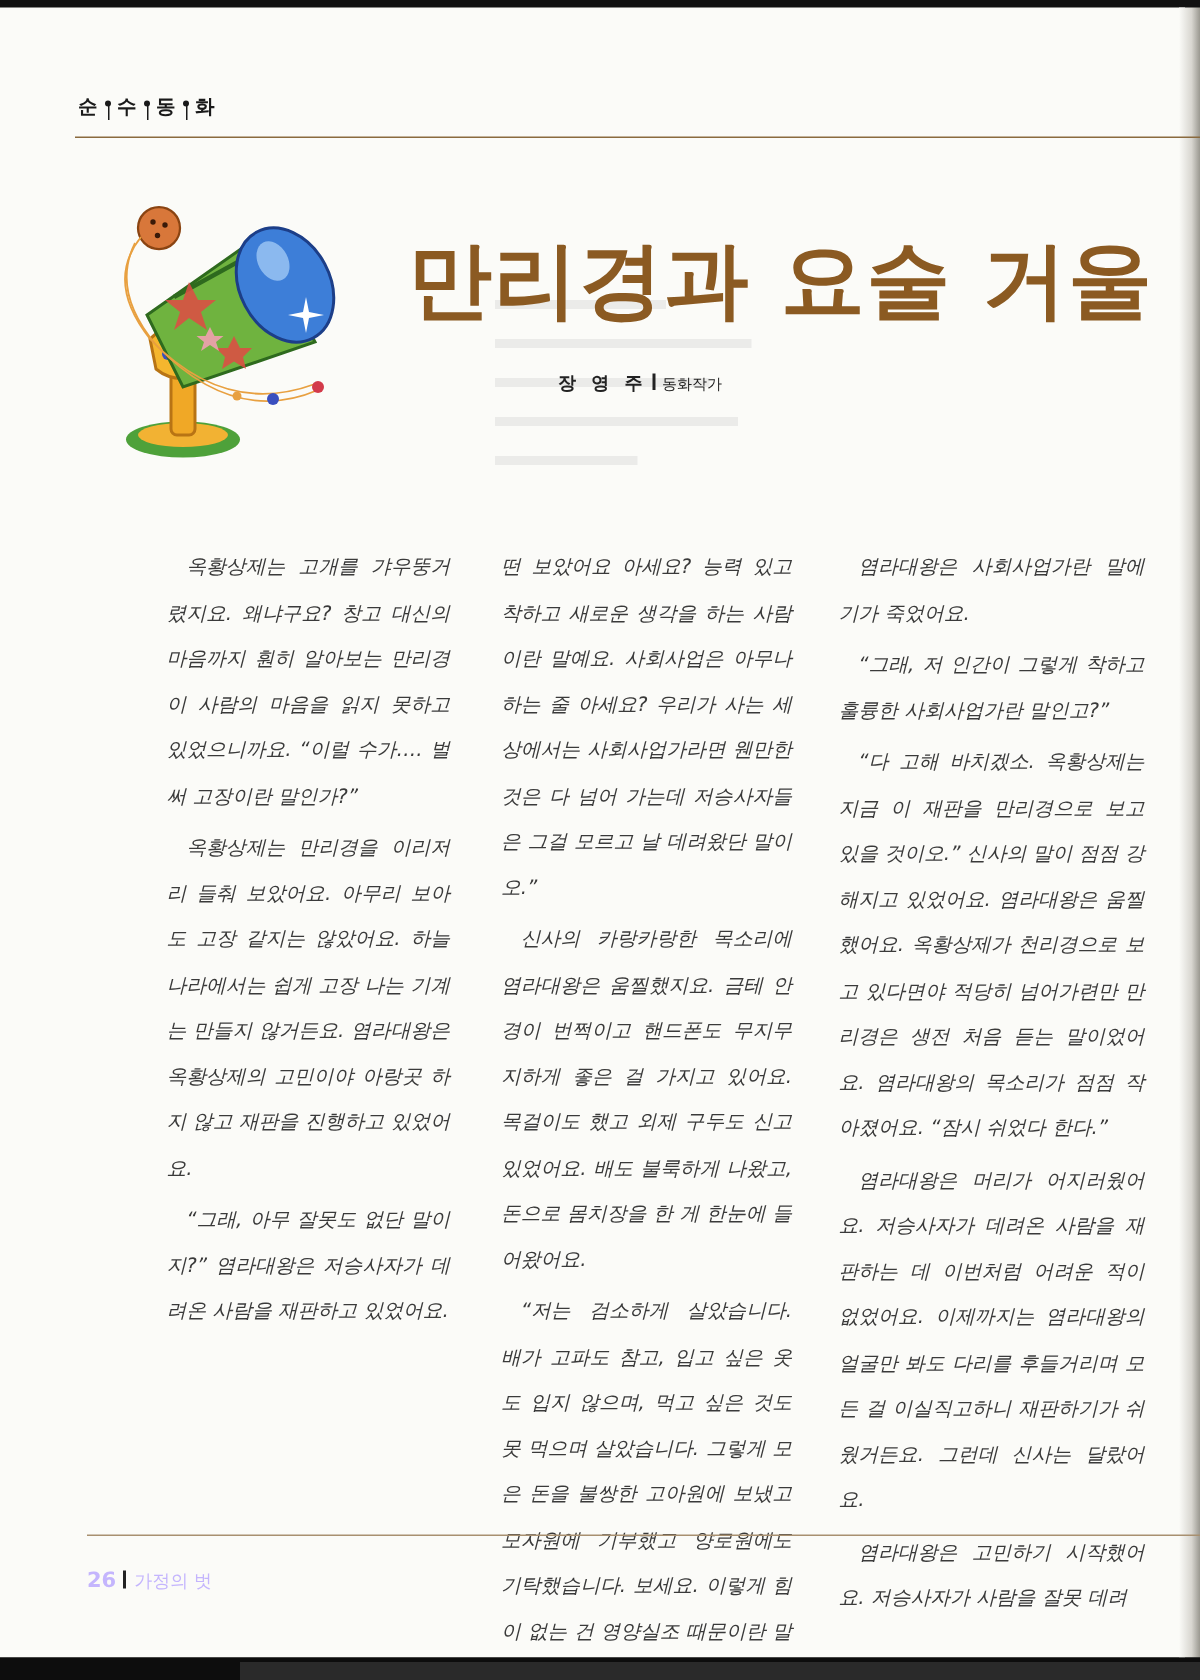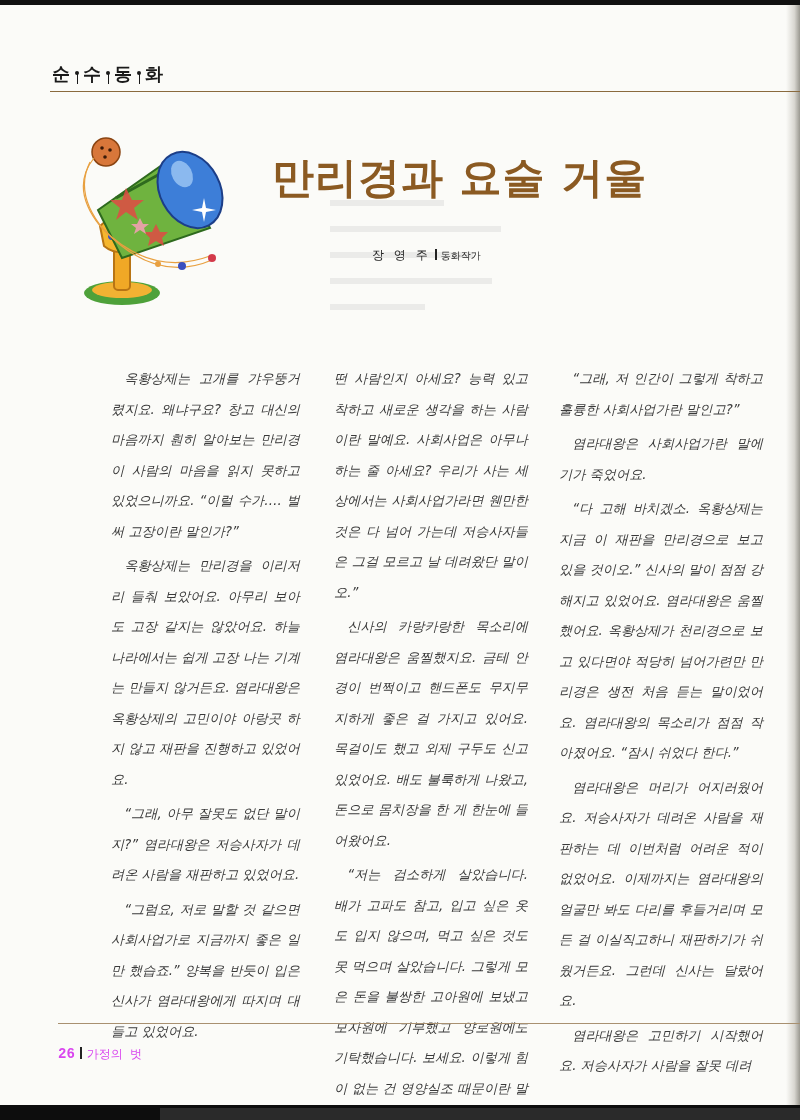--- a/index.html
+++ b/index.html
@@ -2,46 +2,46 @@
 <html><head>
 <meta charset="utf-8">
 <style>
   html, body { margin: 0; padding: 0; }
   body { width: 800px; height: 1120px; background: #111; position: relative; overflow: hidden; font-family: "DejaVu Sans", sans-serif; }
   .page { position: absolute; left: 0; top: 5px; width: 790px; height: 1100px; background: #fbfbf8; }
   .page-edge { position: absolute; right: 0; top: 5px; width: 14px; height: 1100px; background: linear-gradient(to right, #fbfbf8, #d8d6d0 60%, #9a9890); }
   .bottom-bar { position: absolute; left: 0; bottom: 0; width: 800px; height: 15px; background: #0d0d0d; }
   .bottom-bar .strip { position: absolute; left: 160px; top: 3px; width: 640px; height: 12px; background: #2a2a2a; }
 
-  .section-label { position: absolute; left: 52px; top: 62px; font-size: 18px; font-weight: bold; color: #1a1a1a; letter-spacing: 1px; }
+  .section-label { position: absolute; left: 52px; top: 62px; font-size: 13px; font-weight: bold; color: #1a1a1a; letter-spacing: 1px; }
   .section-label .dot { display: inline-block; position: relative; width: 12px; height: 14px; vertical-align: middle; }
   .section-label .dot::before { content: ""; position: absolute; left: 4px; top: 3px; width: 4px; height: 4px; border-radius: 50%; background: #1a1a1a; }
   .section-label .dot::after { content: ""; position: absolute; left: 5.5px; top: 5px; width: 1px; height: 11px; background: #1a1a1a; }
   .header-rule { position: absolute; left: 50px; top: 91px; width: 750px; height: 1px; background: #8a6a3e; }
 
   .illustration { position: absolute; left: 60px; top: 128px; width: 170px; height: 185px; }
 
-  .title { position: absolute; left: 272px; top: 150px; font-family: "DejaVu Serif", serif; font-size: 42px; font-weight: bold; color: #8b5a22; letter-spacing: 1px; }
+  .title { position: absolute; left: 272px; top: 150px; font-family: "DejaVu Serif", serif; font-size: 56px; font-weight: bold; color: #8b5a22; letter-spacing: 1px; }
   .byline { position: absolute; left: 372px; top: 247px; font-size: 12px; color: #222; }
-  .byline .author { font-weight: normal; letter-spacing: 3px; }
+  .byline .author { font-weight: bold; letter-spacing: 3px; }
   .byline .sep { display: inline-block; width: 2px; height: 11px; background: #222; margin: 0 4px; vertical-align: -1px; }
   .byline .role { font-size: 10px; }
 
   .ghost { position: absolute; left: 330px; top: 200px; width: 190px; height: 140px; opacity: 0.08; }
   .ghost div { height: 6px; background: #444; margin-bottom: 20px; }
 
   .column { position: absolute; top: 360px; font-size: 13.2px; line-height: 30.5px; color: #3a3a3a; text-align: justify; }
   .col1 { left: 107px; width: 197px; }
   .col2 { left: 330px; width: 202px; }
   .col3 { left: 555px; width: 212px; }
   .column p { margin: 4px; text-indent: 1em; font-style: italic; }
   .column p.noindent { text-indent: 0; }
 
   .footer-rule { position: absolute; left: 58px; top: 1023px; width: 742px; height: 1px; background: #a89070; }
-  .footer { position: absolute; left: 58px; top: 1046px; font-size: 12px; color: #d946ef; font-family: Liberation Mono, monospace; }
+  .footer { position: absolute; left: 58px; top: 1046px; font-size: 12px; color: #c4b5fd; }
   .footer .num { font-weight: bold; font-size: 14px; }
   .footer .sep { display: inline-block; width: 2px; height: 12px; background: #222; margin: 0 5px; vertical-align: -1px; }
 </style>
 </head>
 <body>
 
 <div class="page"></div>
 <div class="page-edge"></div>
 
 <div class="section-label">
@@ -86,33 +86,32 @@
 
 <div class="title">만리경과 요술 거울</div>
 <div class="byline">
   <span class="author">장 영 주</span><span class="sep"></span><span class="role">동화작가</span>
 </div>
 
 <div class="column col1">
   <p>옥황상제는 고개를 갸우뚱거렸지요. 왜냐구요? 창고 대신의 마음까지 훤히 알아보는 만리경이 사람의 마음을 읽지 못하고 있었으니까요. “이럴 수가…. 벌써 고장이란 말인가?”</p>
   <p>옥황상제는 만리경을 이리저리 들춰 보았어요. 아무리 보아도 고장 같지는 않았어요. 하늘나라에서는 쉽게 고장 나는 기계는 만들지 않거든요. 염라대왕은 옥황상제의 고민이야 아랑곳 하지 않고  재판을 진행하고 있었어요.</p>
   <p>“그래, 아무 잘못도 없단 말이지?” 염라대왕은 저승사자가 데려온 사람을 재판하고 있었어요.</p>
-  <p>“그럼요, 저로 말할 것 같으면 사회사업가로 지금까지 좋은 일만 했습죠.” 양복을 반듯이 입은 신사가 염라대왕에게 따지며 대들고 있었어요.</p>
 </div>
 
 <div class="column col2">
-  <p class="noindent">떤 사람인지 아세요? 능력 있고 착하고 새로운 생각을 하는 사람이란 말예요. 사회사업은 아무나 하는 줄 아세요? 우리가 사는 세상에서는 사회사업가라면 웬만한 것은 다 넘어 가는데 저승사자들은 그걸 모르고 날 데려왔단 말이오.”</p>
+  <p class="noindent">떤 보았어요 아세요? 능력 있고 착하고 새로운 생각을 하는 사람이란 말예요. 사회사업은 아무나 하는 줄 아세요? 우리가 사는 세상에서는 사회사업가라면 웬만한 것은 다 넘어 가는데 저승사자들은 그걸 모르고 날 데려왔단 말이오.”</p>
   <p>신사의 카랑카랑한 목소리에 염라대왕은 움찔했지요. 금테 안경이 번쩍이고 핸드폰도 무지무지하게 좋은 걸 가지고 있어요. 목걸이도 했고 외제 구두도 신고 있었어요. 배도 불룩하게 나왔고, 돈으로 몸치장을 한 게 한눈에 들어왔어요.</p>
   <p>“저는 검소하게 살았습니다. 배가 고파도 참고, 입고 싶은 옷도 입지 않으며, 먹고 싶은 것도 못 먹으며 살았습니다. 그렇게 모은 돈을 불쌍한 고아원에 보냈고 모자원에 기부했고 양로원에도 기탁했습니다. 보세요. 이렇게 힘이 없는 건 영양실조 때문이란 말이오.”</p>
   <p>신사가 하는 말에 염라대왕은 저</p>
 </div>
 
 <div class="column col3">
+  <p>염라대왕은 사회사업가란 말에 기가 죽었어요.</p>
   <p>“그래, 저 인간이 그렇게 착하고 훌륭한 사회사업가란 말인고?”</p>
-  <p>염라대왕은 사회사업가란 말에 기가 죽었어요.</p>
   <p>“다 고해 바치겠소. 옥황상제는 지금 이 재판을 만리경으로 보고 있을 것이오.” 신사의 말이 점점 강해지고 있었어요. 염라대왕은 움찔했어요. 옥황상제가 천리경으로 보고 있다면야 적당히 넘어가련만 만리경은 생전 처음 듣는 말이었어요. 염라대왕의 목소리가 점점 작아졌어요. “잠시 쉬었다 한다.”</p>
   <p>염라대왕은 머리가 어지러웠어요. 저승사자가 데려온 사람을 재판하는 데 이번처럼 어려운 적이 없었어요. 이제까지는 염라대왕의 얼굴만 봐도 다리를 후들거리며 모든 걸 이실직고하니 재판하기가 쉬웠거든요. 그런데 신사는 달랐어요.</p>
   <p>염라대왕은 고민하기 시작했어요. 저승사자가 사람을 잘못 데려</p>
 </div>
 
 <div class="footer-rule"></div>
 <div class="footer">
   <span class="num">26</span><span class="sep"></span><span>가정의 벗</span>
 </div>
 

